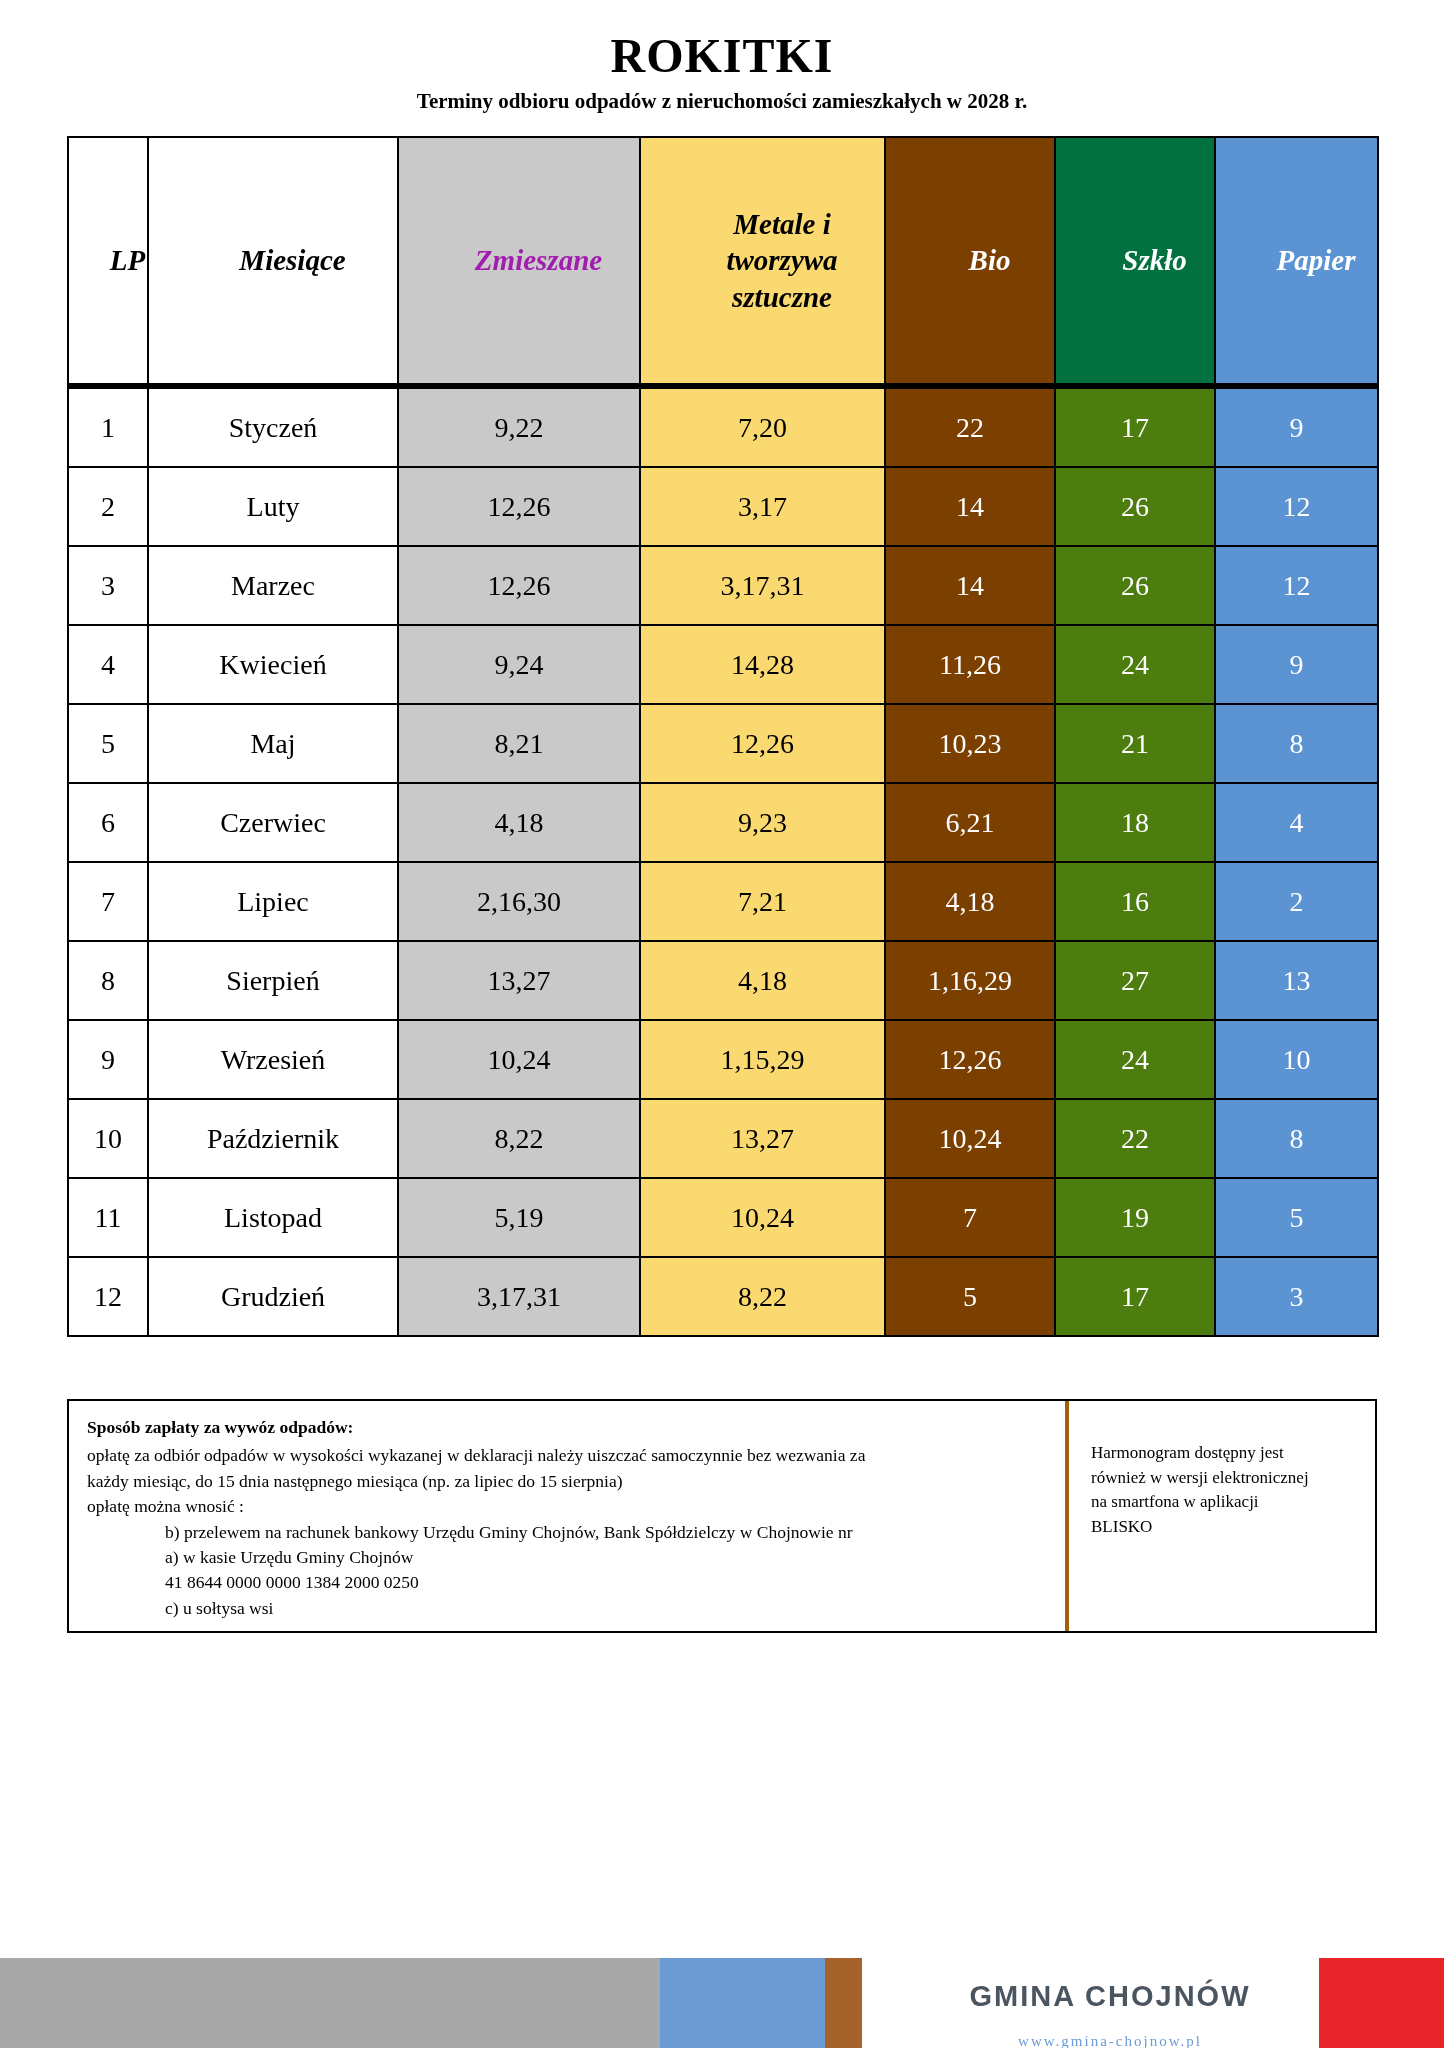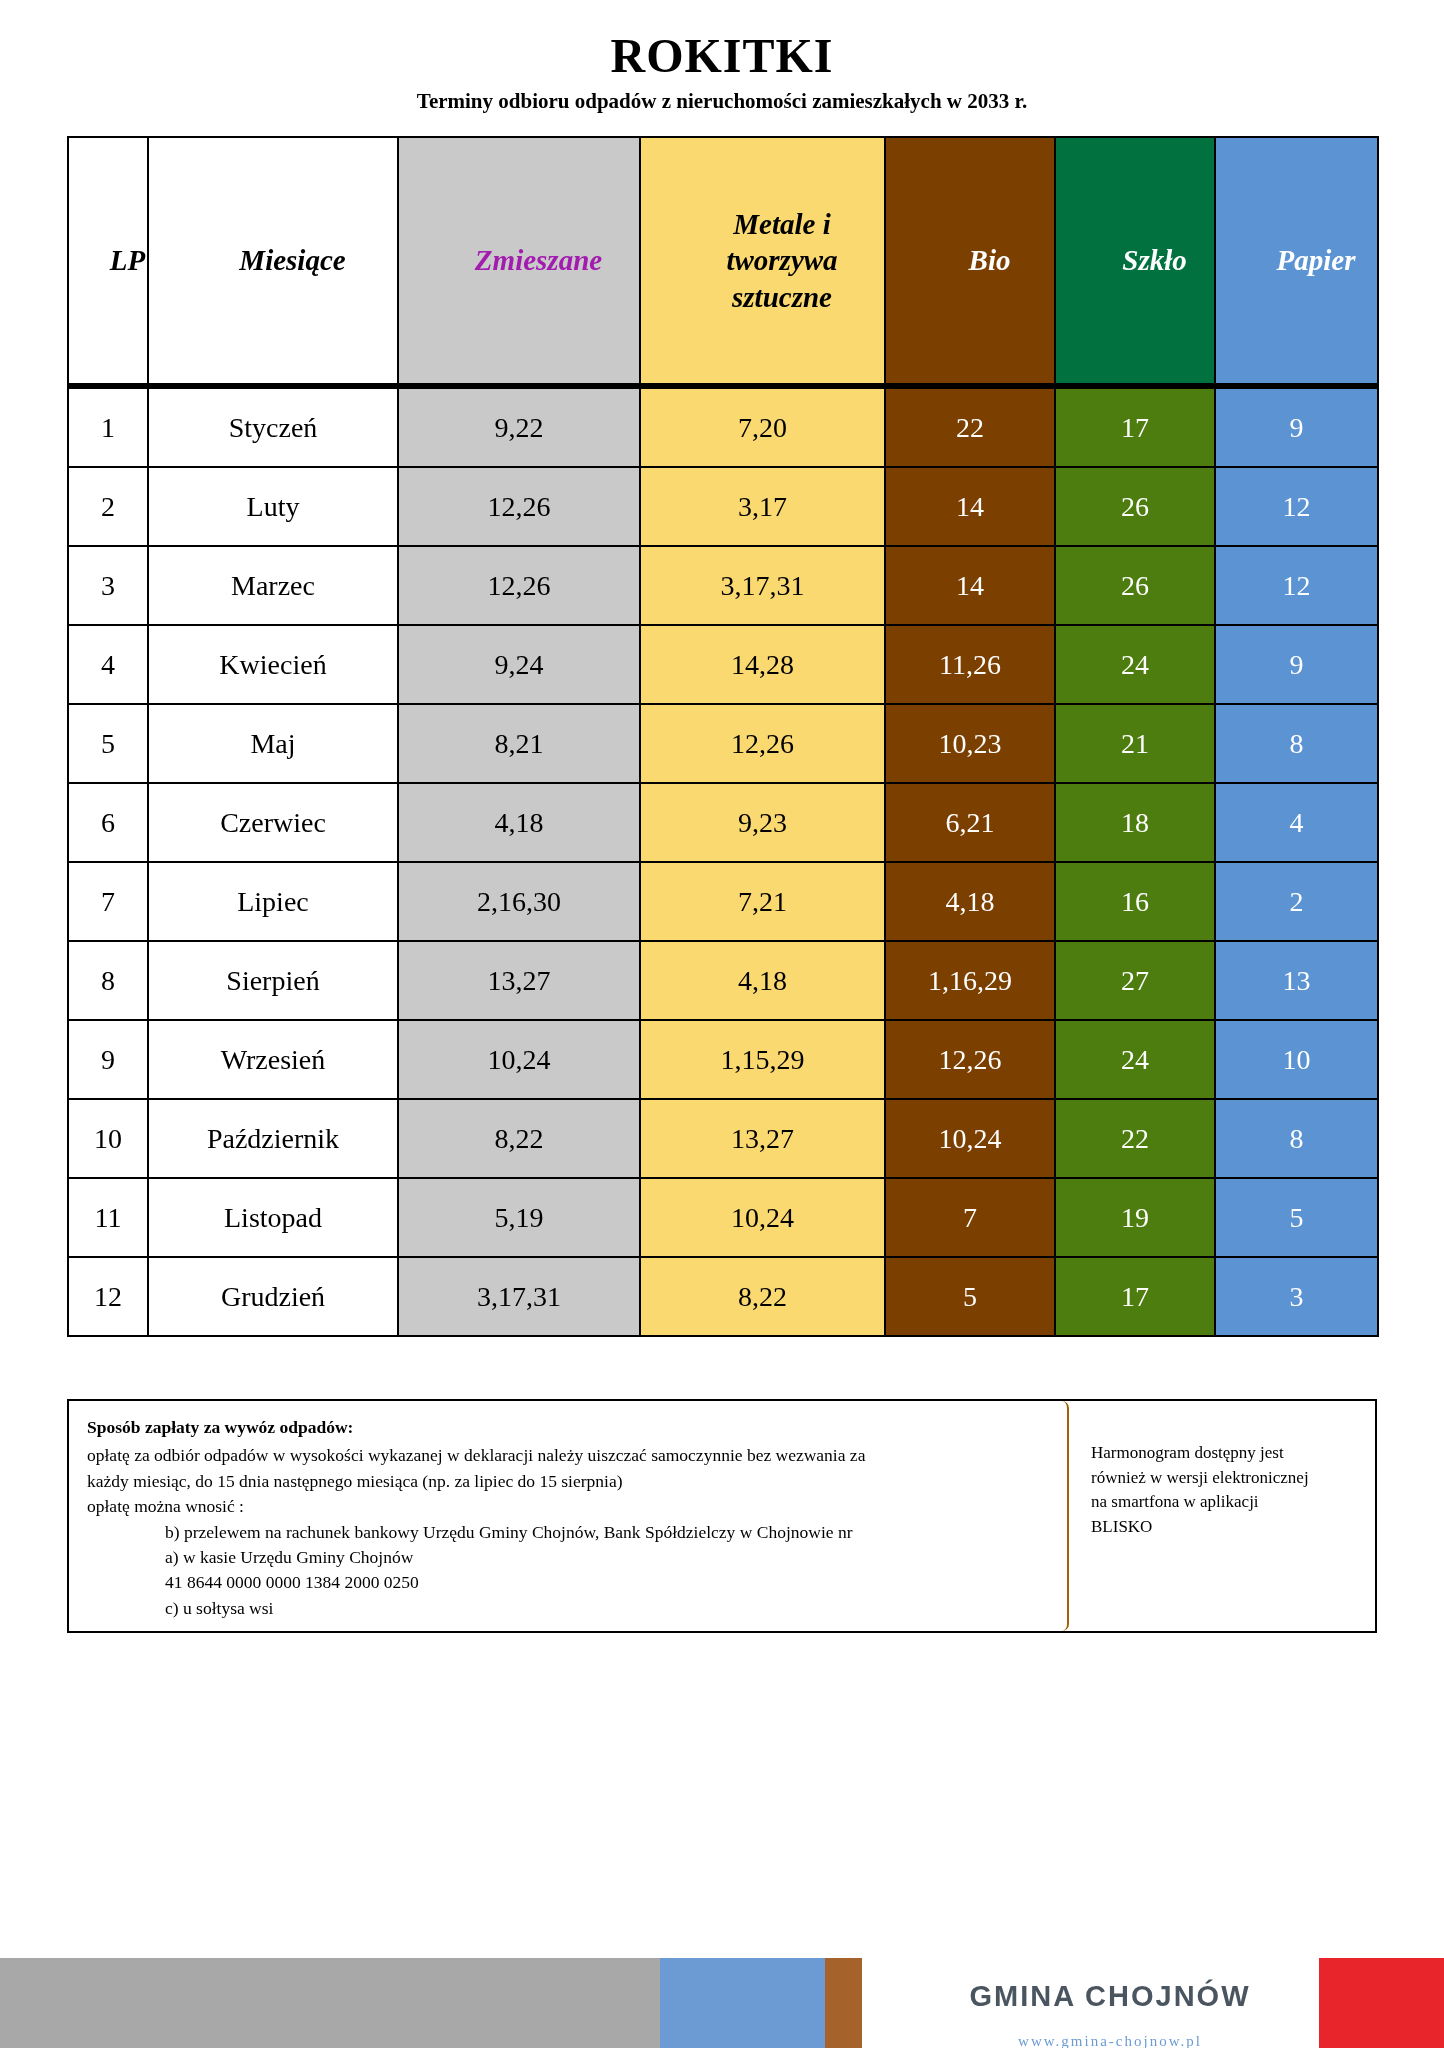--- a/index.html
+++ b/index.html
@@ -119,26 +119,25 @@
   .info-box {
     margin: 62px auto 0 auto;
     width: 1310px;
     border: 2px solid #000;
     display: flex;
     min-height: 205px;
     box-sizing: border-box;
   }
   .info-left {
     flex: 0 0 1000px;
-    border-right: 2px solid #a16207;
+    border-right: 4px solid #a16207;
     padding: 14px 18px 10px 18px;
     box-sizing: border-box;
     font-size: 17.5px;
     line-height: 1.45;
-    border-radius: 7px;
   }
   .info-left .bold-line {
     font-weight: bold;
     font-size: 17.5px;
     margin-bottom: 3px;
   }
   .info-left p { margin: 0; }
   .info-left .indent { padding-left: 78px; }
   .info-right {
     flex: 1;
@@ -201,21 +200,21 @@
     color: #6b9bd2;
     margin-top: 20px;
   }
 </style>
 </head>
 <body>
 
 <div class="page">
 
   <div class="title">ROKITKI</div>
-  <div class="subtitle">Terminy odbioru odpadów z nieruchomości zamieszkałych w 2033 r.</div>
+  <div class="subtitle">Terminy odbioru odpadów z nieruchomości zamieszkałych w 2028 r.</div>
 
   <div class="table-wrap">
     <table class="sched">
       <colgroup>
         <col class="c-lp">
           <col class="c-month">
           <col class="c-mix">
           <col class="c-met">
         <col class="c-bio">
           <col class="c-glass">

